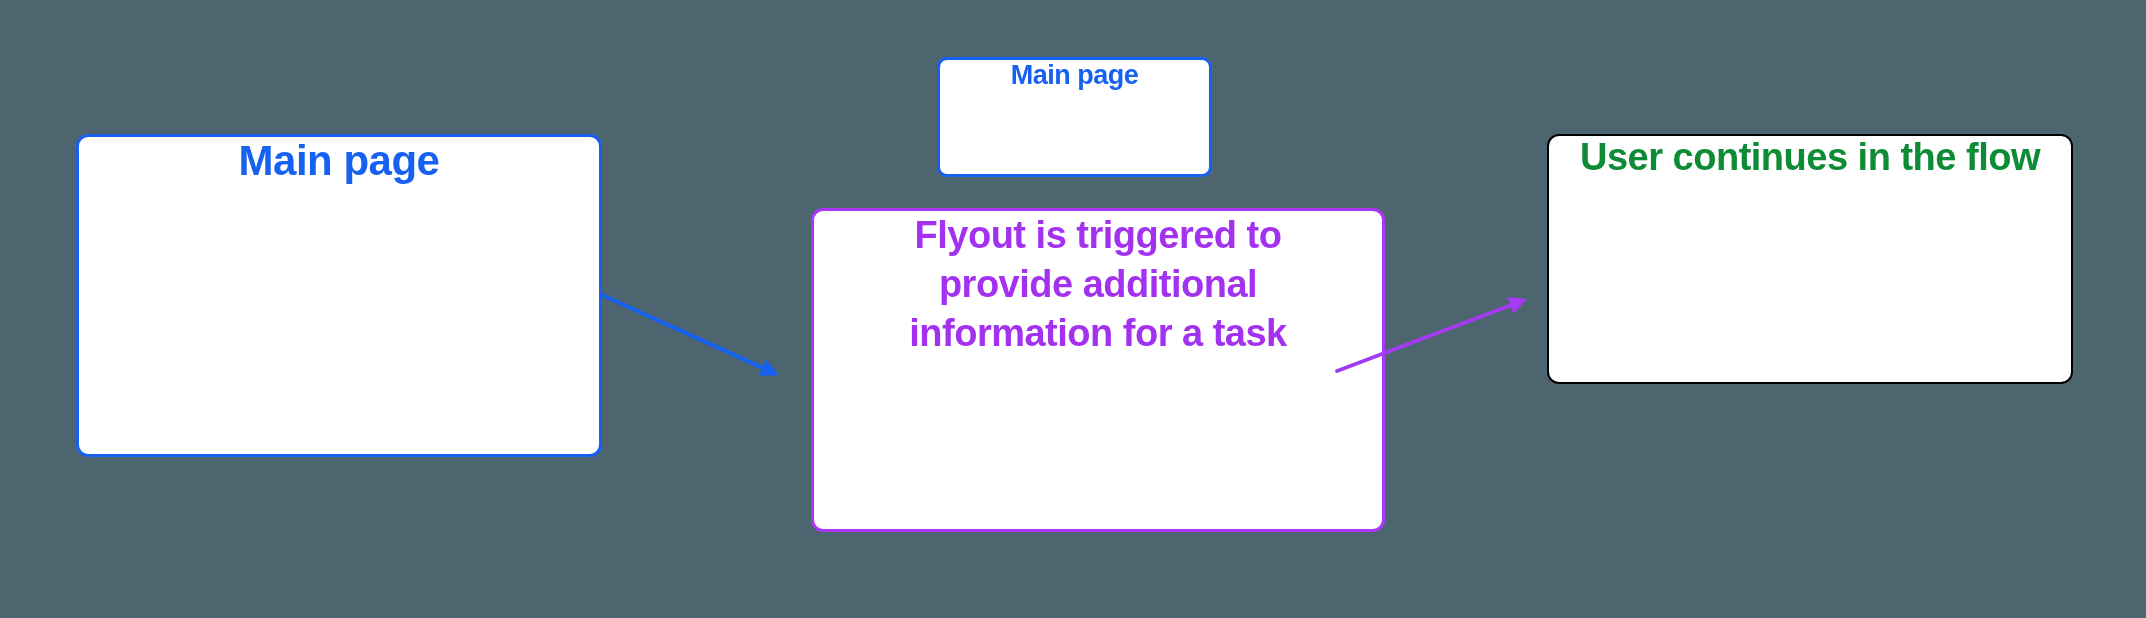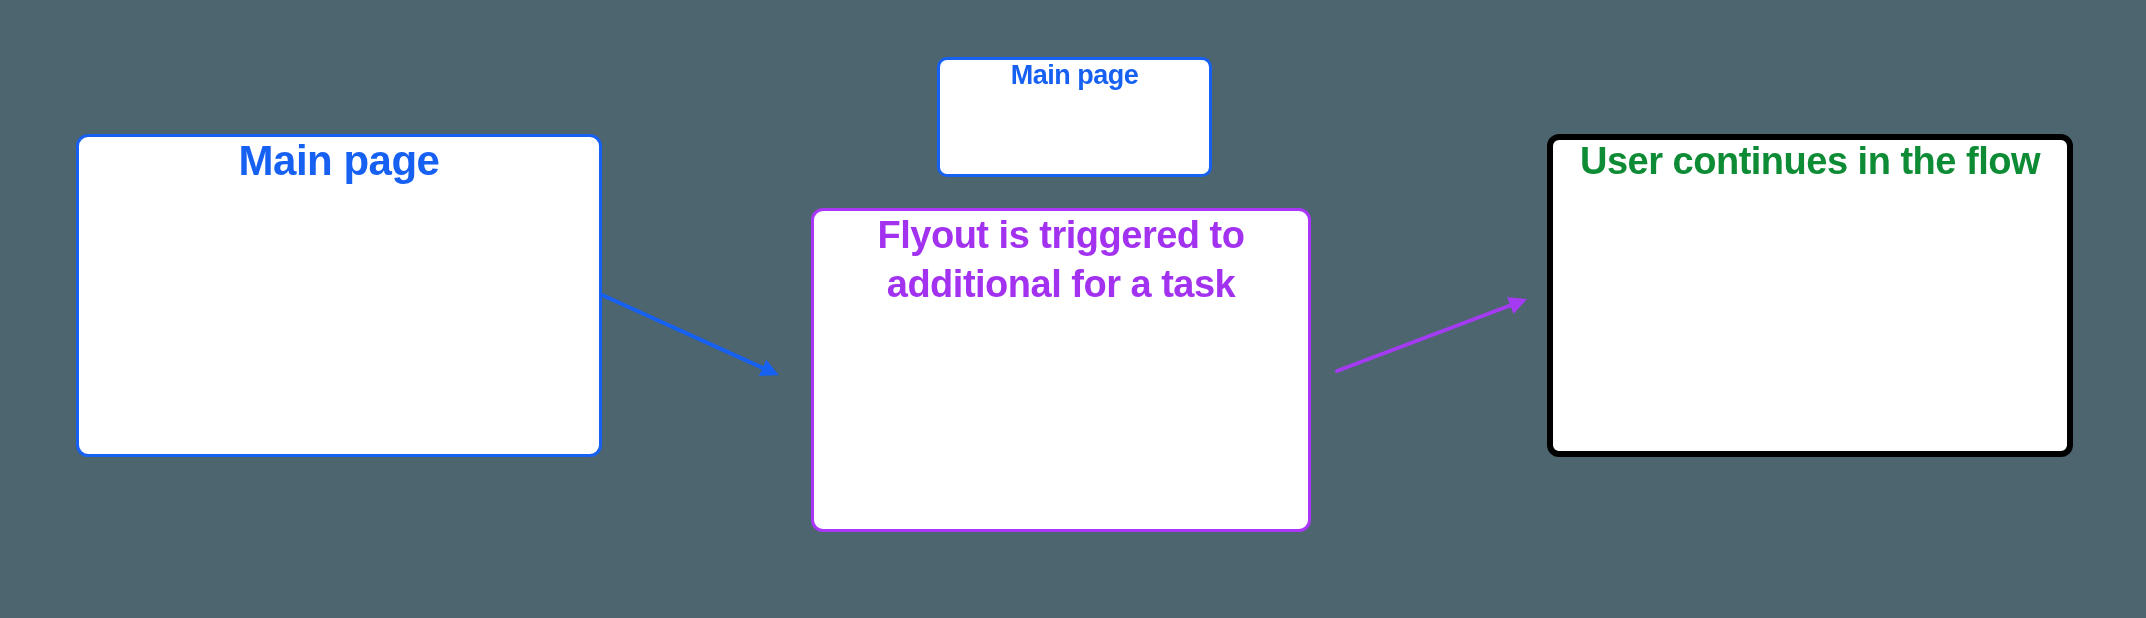--- a/index.html
+++ b/index.html
@@ -36,31 +36,31 @@
   }
   #node-main-left .node-label { color: #1660F2; font-size: 42px; }
   
   #node-main-small {
     left: 937px; top: 57px; width: 275px; height: 120px;
     border: 3px solid #1660F2; border-radius: 10px;
   }
   #node-main-small .node-label { color: #1660F2; font-size: 27px; }
   
   #node-flyout {
-    left: 811px; top: 208px; width: 500px; height: 324px;
+    left: 811px; top: 208px; width: 574px; height: 324px;
     border: 3px solid #AA36FA;
   }
   #node-flyout .node-label {
     color: #A232F0; font-size: 38px; line-height: 49px;
   }
   #node-flyout .node-label span { display: block; }
   
   #node-continue {
-    left: 1547px; top: 134px; width: 526px; height: 323px;
-    border: 6px solid #000000;
+    left: 1547px; top: 134px; width: 526px; height: 250px;
+    border: 2px solid #000000;
   }
   #node-continue .node-label { color: #0E8B35; font-size: 38px; }
 
   svg.edges-layer {
     position: absolute;
     left: 0; top: 0;
     width: 2146px; height: 618px;
     pointer-events: none;
   }
   svg.edges-layer line {
@@ -76,21 +76,22 @@
     <span class="node-label">Main page</span>
   </div>
 
   <div class="node" id="node-main-small">
     <span class="node-label">Main page</span>
   </div>
 
   <div class="node" id="node-flyout">
     <span class="node-label">
       <span>Flyout is triggered to</span>
-      <span>additional for a task</span>
+      <span>provide additional</span>
+      <span>information for a task</span>
     </span>
   </div>
 
   <div class="node" id="node-continue">
     <span class="node-label">User continues in the flow</span>
   </div>
 
   <svg class="edges-layer" viewBox="0 0 2146 618" xmlns="http://www.w3.org/2000/svg">
     <defs>
       <marker id="arrow-blue" viewBox="0 0 10 10" refX="7" refY="5" markerWidth="4.5" markerHeight="4.5" orient="auto-start-reverse">

